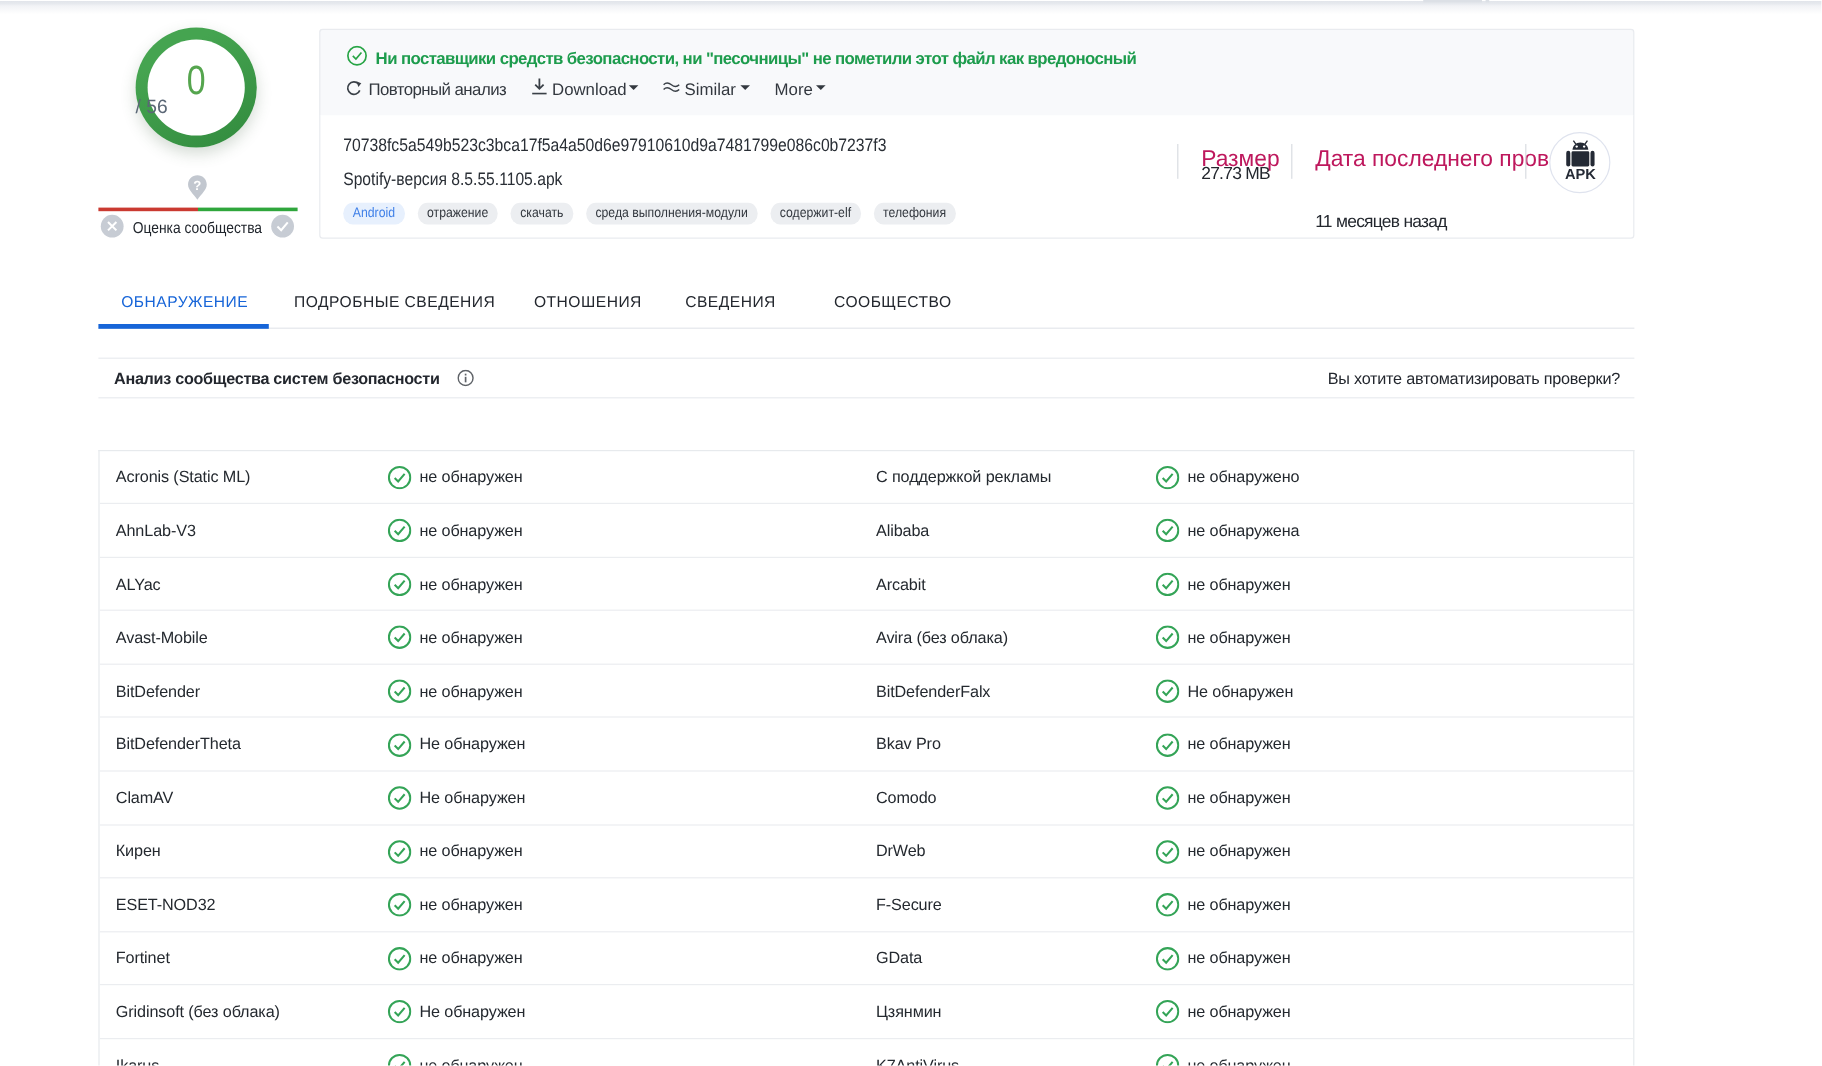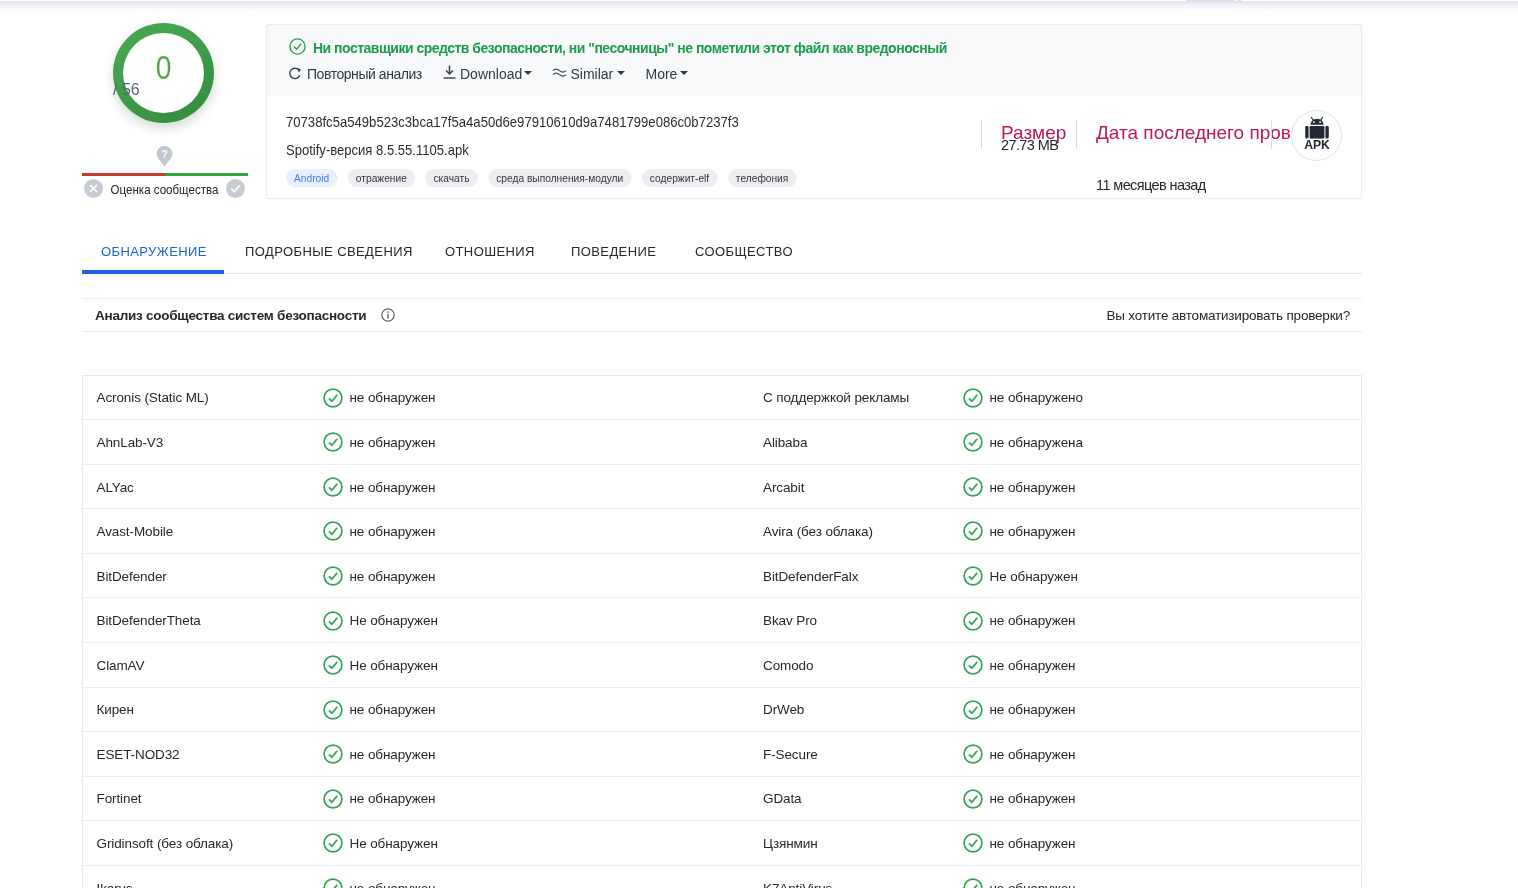--- a/index.html
+++ b/index.html
@@ -72,21 +72,21 @@
   .sectlink { left:1012px; top:307.5px; width:338px; text-align:right; font-size:13.5px; color:#23272e; letter-spacing:-0.2px; }
 
   
   .vtable { left:82px; top:337.5px; width:1280px; height:551px;
     border:1px solid #e7eaed; border-bottom:none; background:#fff; overflow:hidden;margin-top:37px; }
   .vrow { position:relative; height:44.55px; border-top:1px solid #ebedf0; }
   .vrow:first-child { height:43.8px; border-top:none; }
   .cell { position:absolute; top:50%; transform:translateY(-50%);
     font-size:13.5px; letter-spacing:-0.1px; color:#24292f; white-space:nowrap; }
   .v1 { left:13.5px; }
-  .v2 { left:680px; }
+  .v2 { left:647px; }
   .s1 { left:266.5px; }
   .s2 { left:906.5px; }
   .chk { position:absolute; top:50%; margin-top:-9.7px; }
   .c1 { left:239.5px; }
   .c2 { left:880px; }
 </style>
 </head>
 <body>
   <div class="abs topband"></div>
   <div class="abs" style="left:1186px; top:0; width:49px; height:2px; background:#dce0e6;"></div>
@@ -170,21 +170,21 @@
       <rect x="5.6" y="10" width="14.8" height="12.7" rx="1.2"></rect>
     </g>
     <ellipse cx="9.9" cy="6.1" rx="1.05" ry="0.95" fill="#fff"></ellipse>
     <ellipse cx="16.1" cy="6.1" rx="1.05" ry="0.95" fill="#fff"></ellipse>
     <text x="13" y="33" font-size="12.2" font-weight="bold" fill="#242a35" text-anchor="middle" font-family="Liberation Sans" stroke="#fff" stroke-width="2.6" paint-order="stroke">APK</text>
   </svg>
 
   <div class="abs tab active" style="left:101px;">ОБНАРУЖЕНИЕ</div>
   <div class="abs tab" style="left:245px;">ПОДРОБНЫЕ СВЕДЕНИЯ</div>
   <div class="abs tab" style="left:445px;">ОТНОШЕНИЯ</div>
-  <div class="abs tab" style="left:571px;">ПОВЕДЕНИЕ</div>
+  <div class="abs tab" style="left:571px;">СВЕДЕНИЯ</div>
   <div class="abs tab" style="left:695px;">СООБЩЕСТВО</div>
   <div class="abs tabline"></div>
   <div class="abs tabunder"></div>
 
   <div class="abs hline" style="top:298px;"></div>
   <div class="abs secttitle">Анализ сообщества систем безопасности</div>
   <svg class="abs" style="left:381px; top:308px;" width="14" height="14" viewBox="0 0 14 14">
     <circle cx="7" cy="7" r="6.2" fill="none" stroke="#5f6368" stroke-width="1.2"></circle>
     <rect x="6.3" y="6" width="1.4" height="4.6" fill="#5f6368"></rect>
     <rect x="6.3" y="3.4" width="1.4" height="1.5" fill="#5f6368"></rect>

